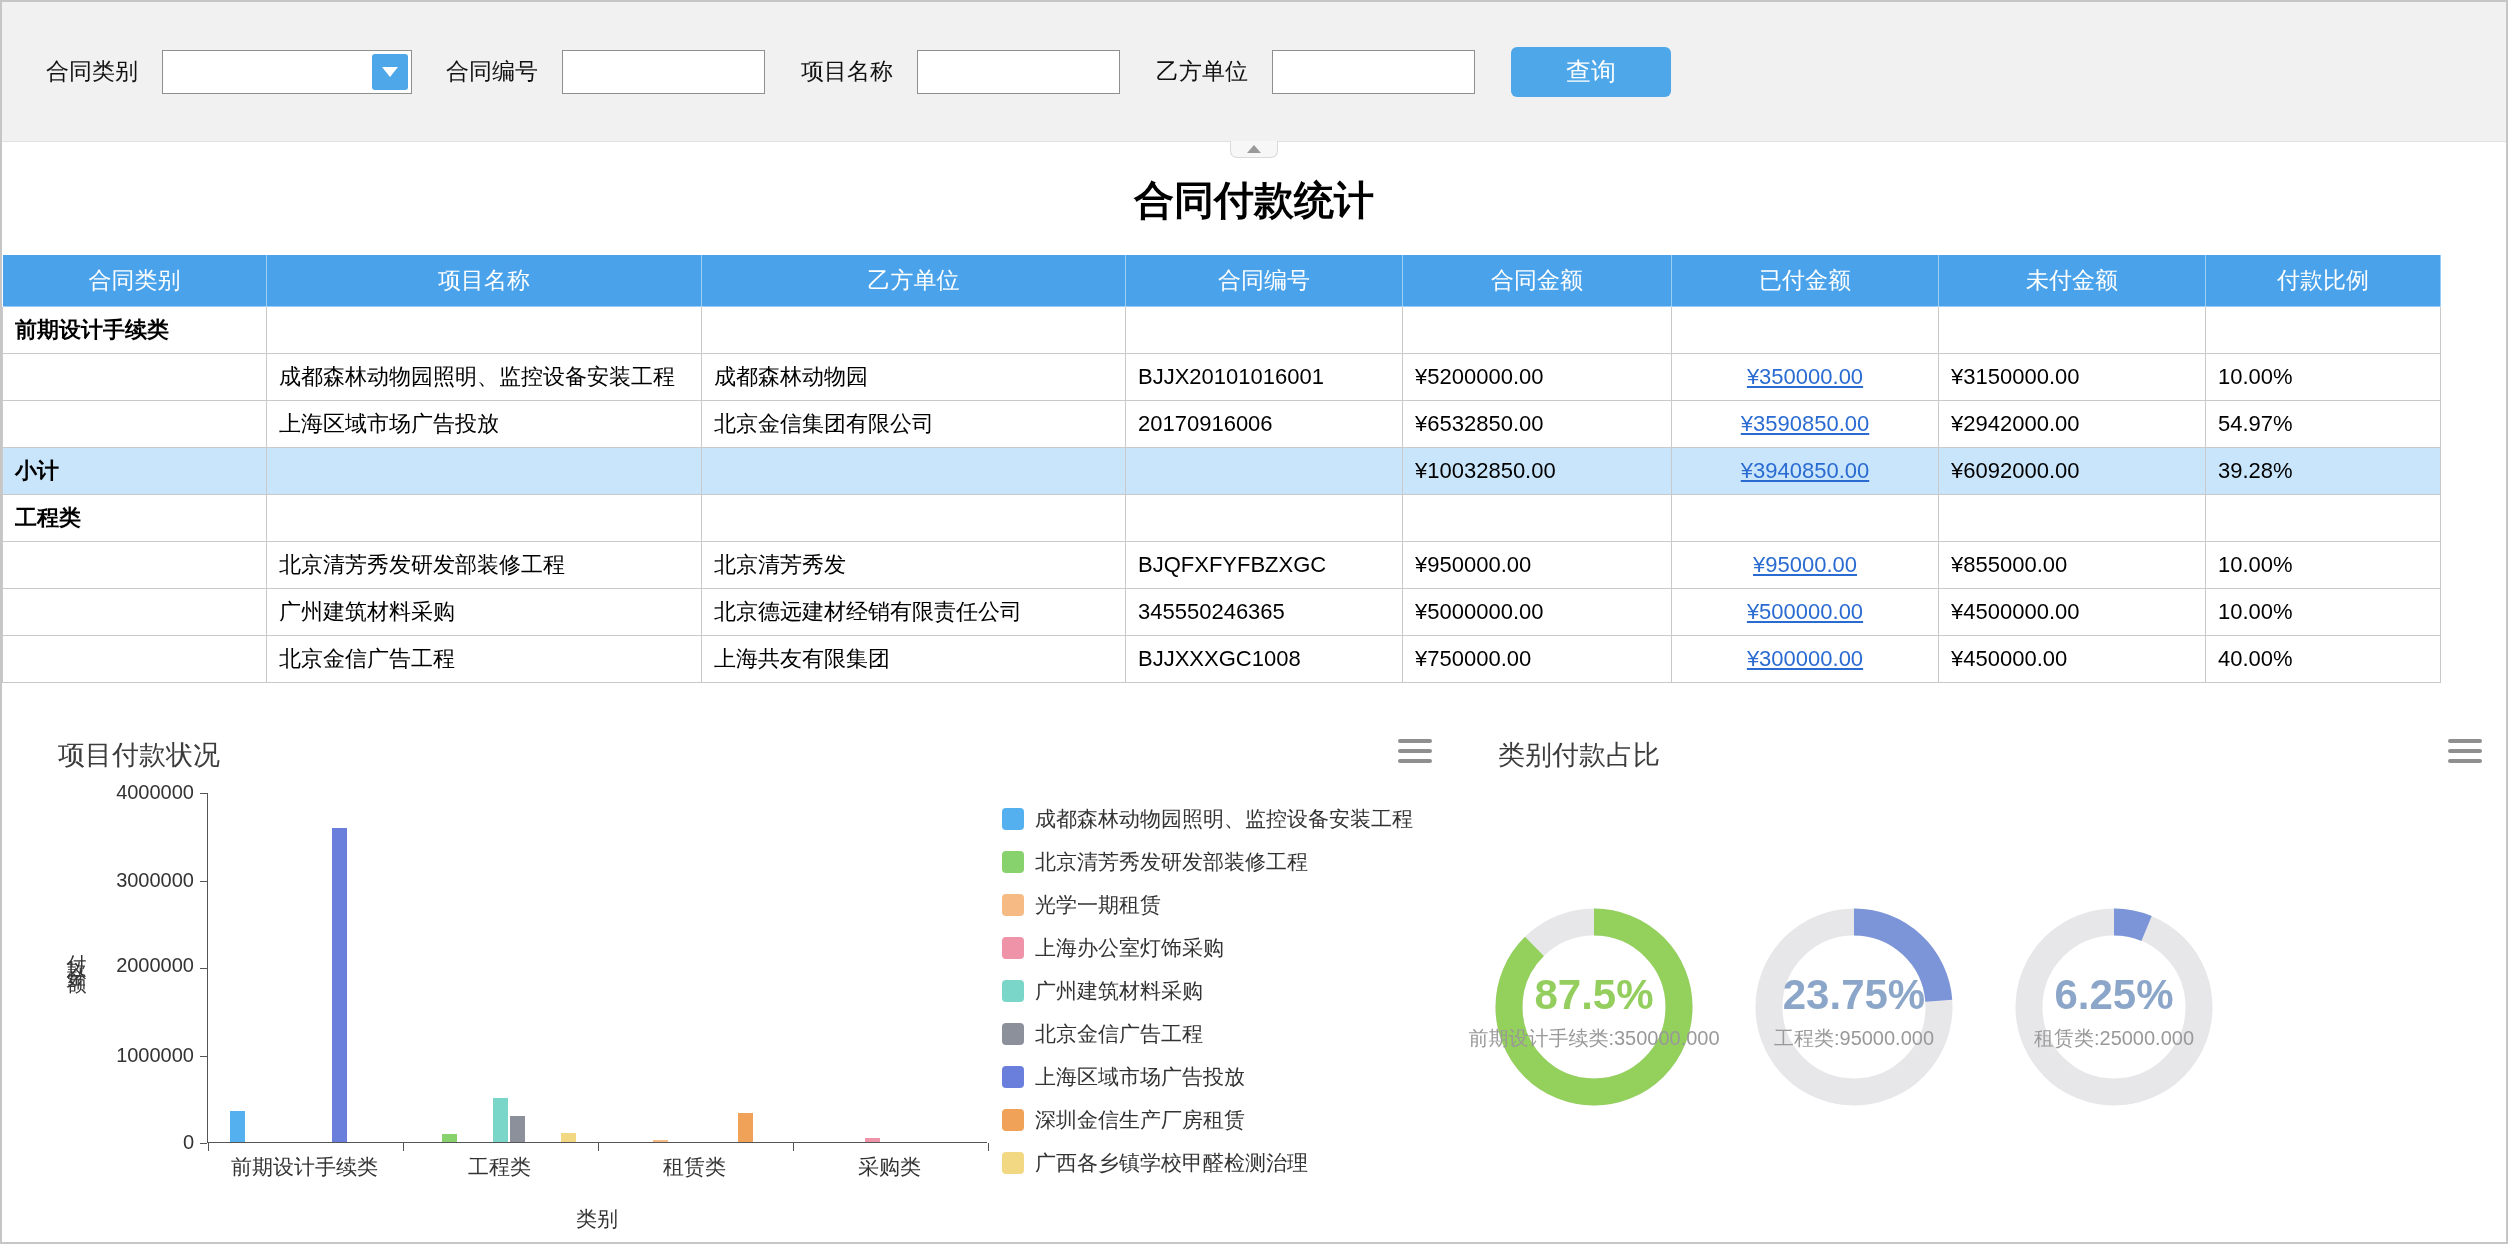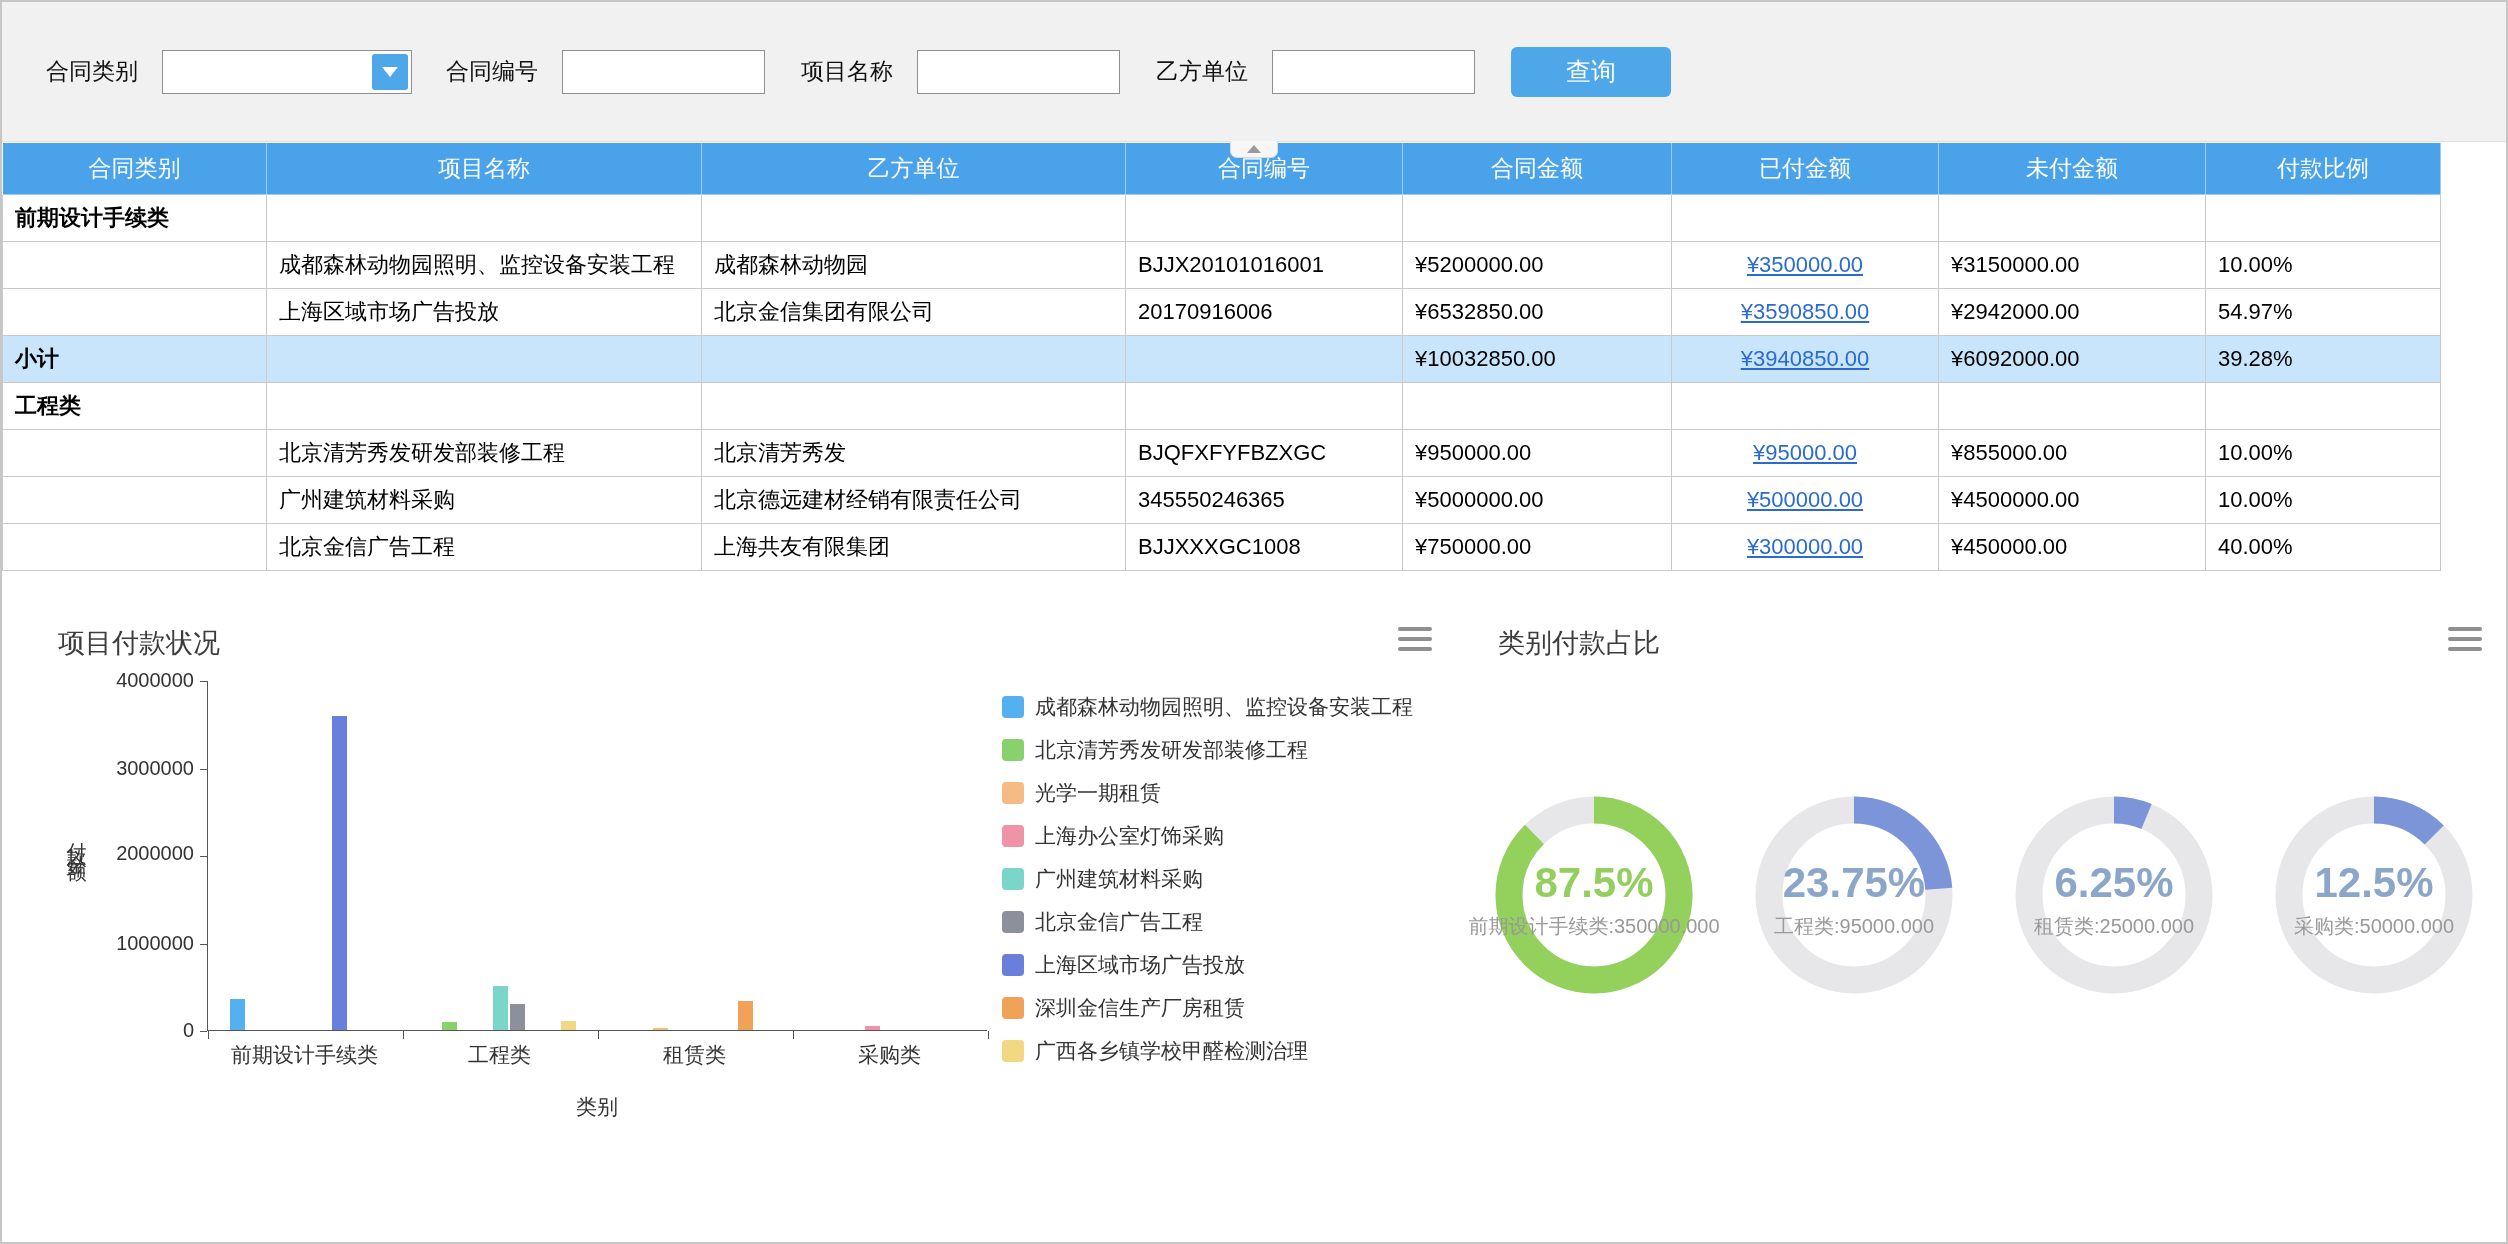--- a/index.html
+++ b/index.html
@@ -83,20 +83,21 @@
     <span class="flabel">项目名称</span>
     <input class="finput" type="text" value="" style="">
     <span class="flabel">乙方单位</span>
     <input class="finput" type="text" value="" style="">
     <button class="query-btn">查询</button>
     <div class="collapse-tab">
       <span class="collapse-caret"></span>
     </div>
   </div>
 
+  <div class="page-title">合同付款统计</div>
 
   <table class="contract-table">
     <colgroup>
         <col style="width: 264px;">
         <col style="width: 435px;">
         <col style="width: 424px;">
         <col style="width: 277px;">
         <col style="width: 269px;">
         <col style="width: 267px;">
         <col style="width: 267px;">
@@ -331,21 +332,17 @@
               <circle cx="100" cy="100" r="85" fill="none" stroke="#94d05c" stroke-width="27" stroke-dasharray="467.31190722148176 534.0707511102648" transform="rotate(-90 100 100)"></circle>
             </svg><div class="donut-pct" style="color: rgb(148, 206, 94);">87.5%</div><div class="donut-label">前期设计手续类:350000.000</div></div>
           <div class="donut"><svg viewBox="0 0 200 200" width="200" height="200">
               <circle cx="100" cy="100" r="85" fill="none" stroke="#e7e7ea" stroke-width="27"></circle>
               <circle cx="100" cy="100" r="85" fill="none" stroke="#7c95d9" stroke-width="27" stroke-dasharray="126.8418033886879 534.0707511102648" transform="rotate(-90 100 100)"></circle>
             </svg><div class="donut-pct" style="color: rgb(139, 166, 201);">23.75%</div><div class="donut-label">工程类:95000.000</div></div>
           <div class="donut"><svg viewBox="0 0 200 200" width="200" height="200">
               <circle cx="100" cy="100" r="85" fill="none" stroke="#e7e7ea" stroke-width="27"></circle>
               <circle cx="100" cy="100" r="85" fill="none" stroke="#7c95d9" stroke-width="27" stroke-dasharray="33.37942194439155 534.0707511102648" transform="rotate(-90 100 100)"></circle>
             </svg><div class="donut-pct" style="color: rgb(139, 166, 201);">6.25%</div><div class="donut-label">租赁类:25000.000</div></div>
-          <div class="donut"><svg viewBox="0 0 200 200" width="200" height="200">
-              <circle cx="100" cy="100" r="85" fill="none" stroke="#e7e7ea" stroke-width="27"></circle>
-              <circle cx="100" cy="100" r="85" fill="none" stroke="#7c95d9" stroke-width="27" stroke-dasharray="66.7588438887831 534.0707511102648" transform="rotate(-90 100 100)"></circle>
-            </svg><div class="donut-pct" style="color: rgb(139, 166, 201);">12.5%</div><div class="donut-label">采购类:50000.000</div></div>
         </div>
     </div>
 
   </div>
 </div>
 
 </body></html>

